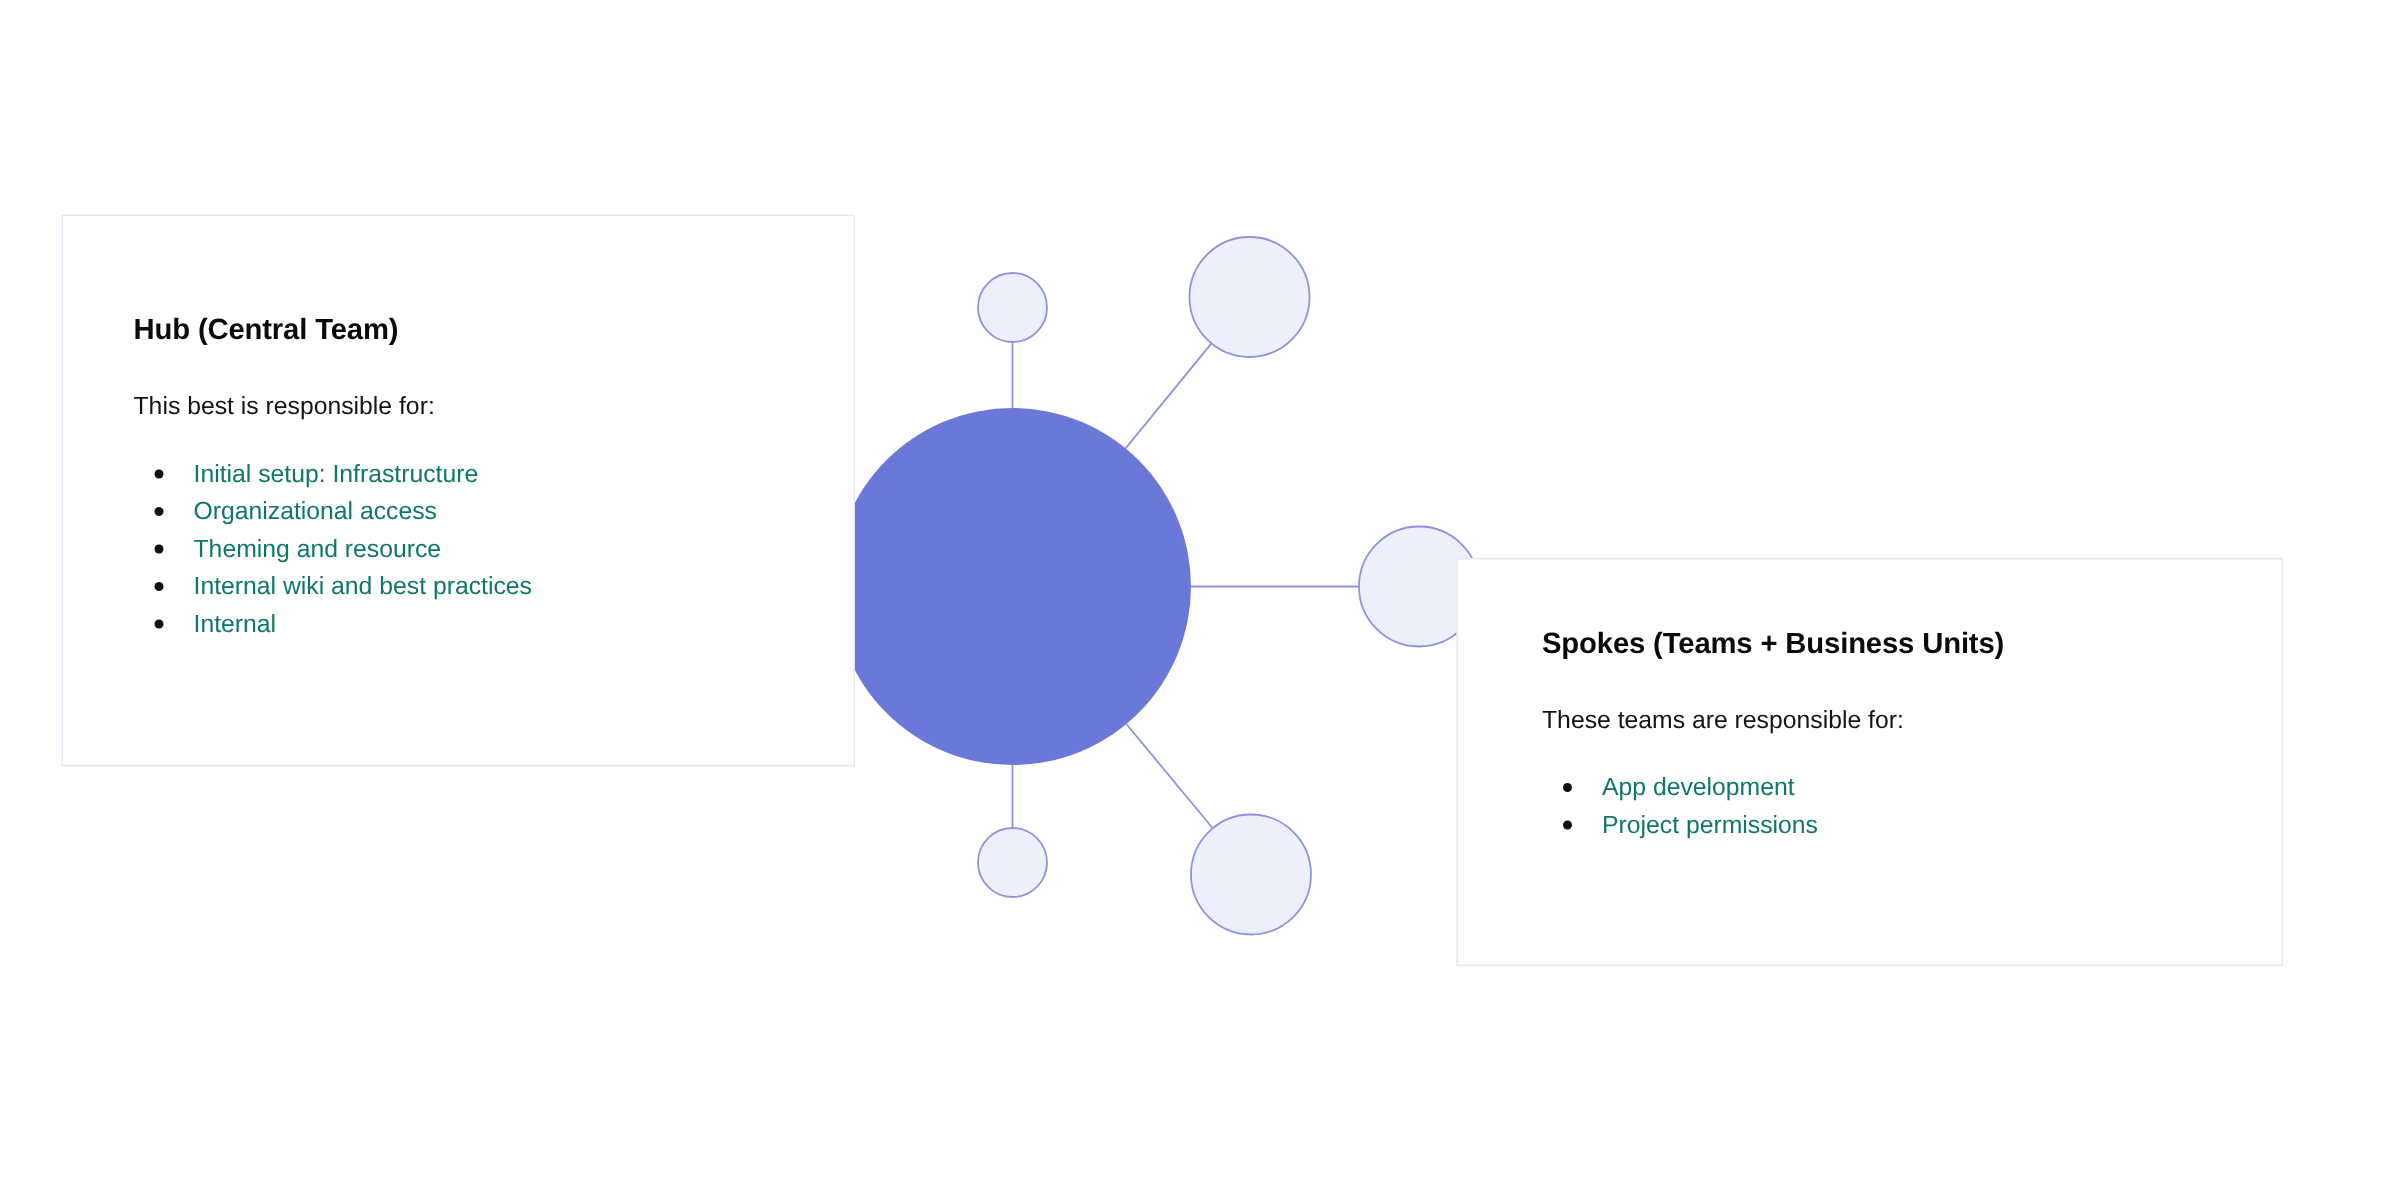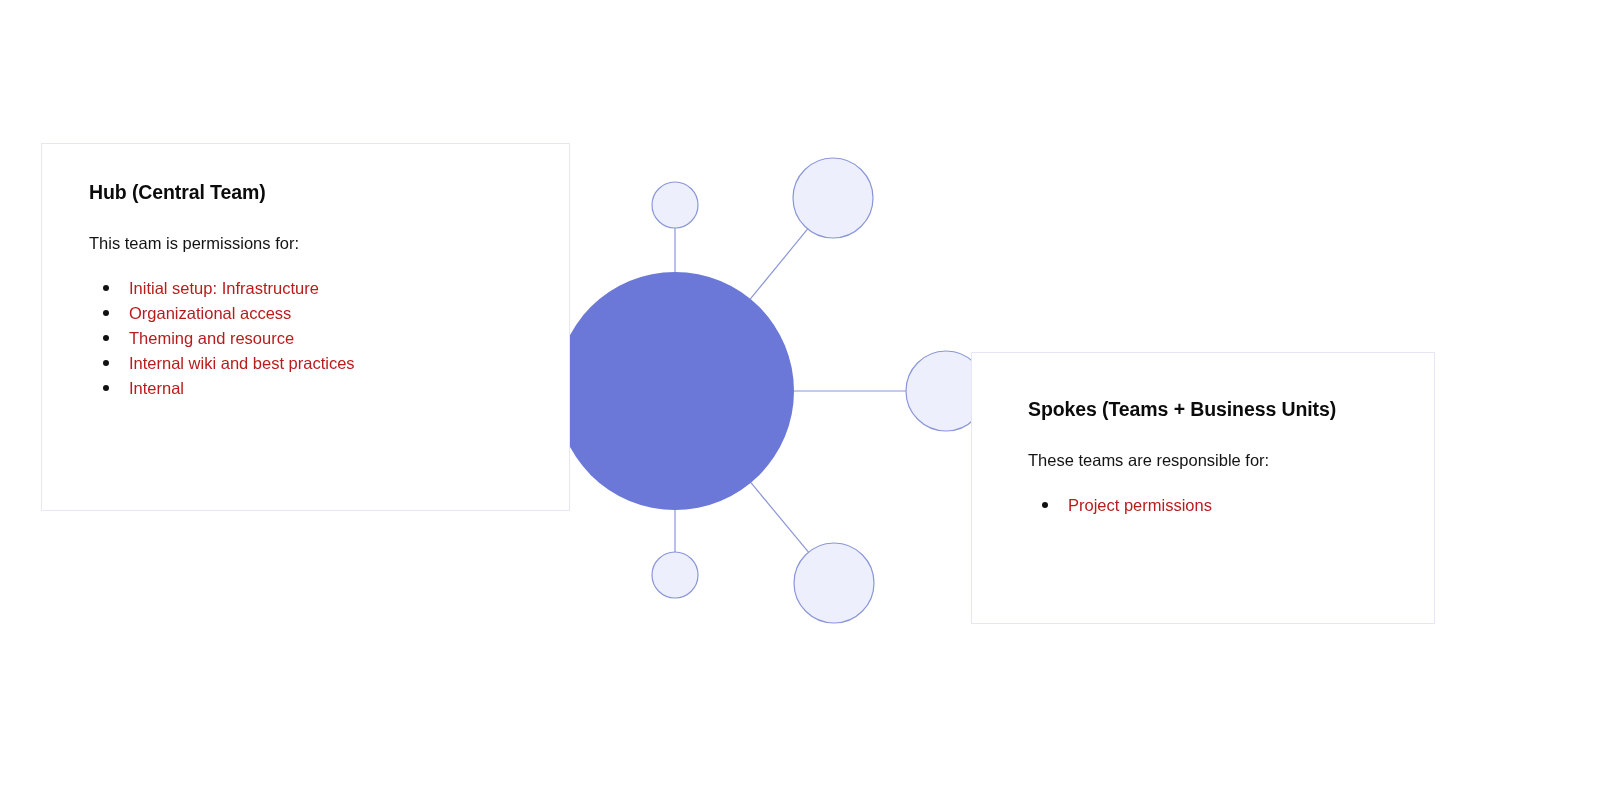--- a/index.html
+++ b/index.html
@@ -48,29 +48,29 @@
 
   .card-hub {
     left: 41px;
     top: 143px;
     width: 529px;
     height: 368px;
   }
 
   .card-spokes {
     left: 971px;
-    top: 352px;
-    width: 464px;
+    top: 372px;
+    width: 551px;
     height: 272px;
   }
 
   .card-inner-hub {
     position: absolute;
     left: 47px;
-    top: 36px;
+    top: 64px;
     width: 430px;
   }
 
   .card-inner-spokes {
     position: absolute;
     left: 56px;
     top: 44px;
     width: 430px;
   }
 
@@ -96,21 +96,21 @@
     margin: 0;
     padding: 0;
     padding-top: 22px;
   }
 
   .card-list li {
     position: relative;
     font-size: 16.5px;
     line-height: 25px;
     padding-left: 40px;
-    color: #b91c1c;
+    color: #0f766e;
     white-space: nowrap;
   }
 
   .card-list li .bullet {
     position: absolute;
     left: 14px;
     top: 9px;
     width: 6px;
     height: 6px;
     border-radius: 50%;
@@ -139,21 +139,21 @@
       <circle class="node" cx="834" cy="583" r="40" fill="#edf0fc" stroke="#8b96d8" stroke-width="1.2"></circle>
       <circle class="node" cx="675" cy="575" r="23" fill="#edf0fc" stroke="#8b96d8" stroke-width="1.2"></circle>
     </g>
 
     <circle class="node" cx="675" cy="391" r="119" fill="#6b78d8"></circle>
   </svg>
 
   <div class="card card-hub">
     <div class="card-inner-hub">
       <h2 class="card-title">Hub (Central Team)</h2>
-      <p class="card-intro">This team is permissions for:</p>
+      <p class="card-intro">This best is responsible for:</p>
       <ul class="card-list">
         <li>
           <span class="bullet"></span>
           <span>Initial setup: Infrastructure</span>
         </li>
         <li>
           <span class="bullet"></span>
           <span>Organizational access</span>
         </li>
         <li>
@@ -172,19 +172,23 @@
     </div>
   </div>
 
   <div class="card card-spokes">
     <div class="card-inner-spokes">
       <h2 class="card-title">Spokes (Teams + Business Units)</h2>
       <p class="card-intro">These teams are responsible for:</p>
       <ul class="card-list">
         <li>
           <span class="bullet"></span>
+          <span>App development</span>
+        </li>
+        <li>
+          <span class="bullet"></span>
           <span>Project permissions</span>
         </li>
       </ul>
     </div>
   </div>
 
 </div>
 
 </body></html>

